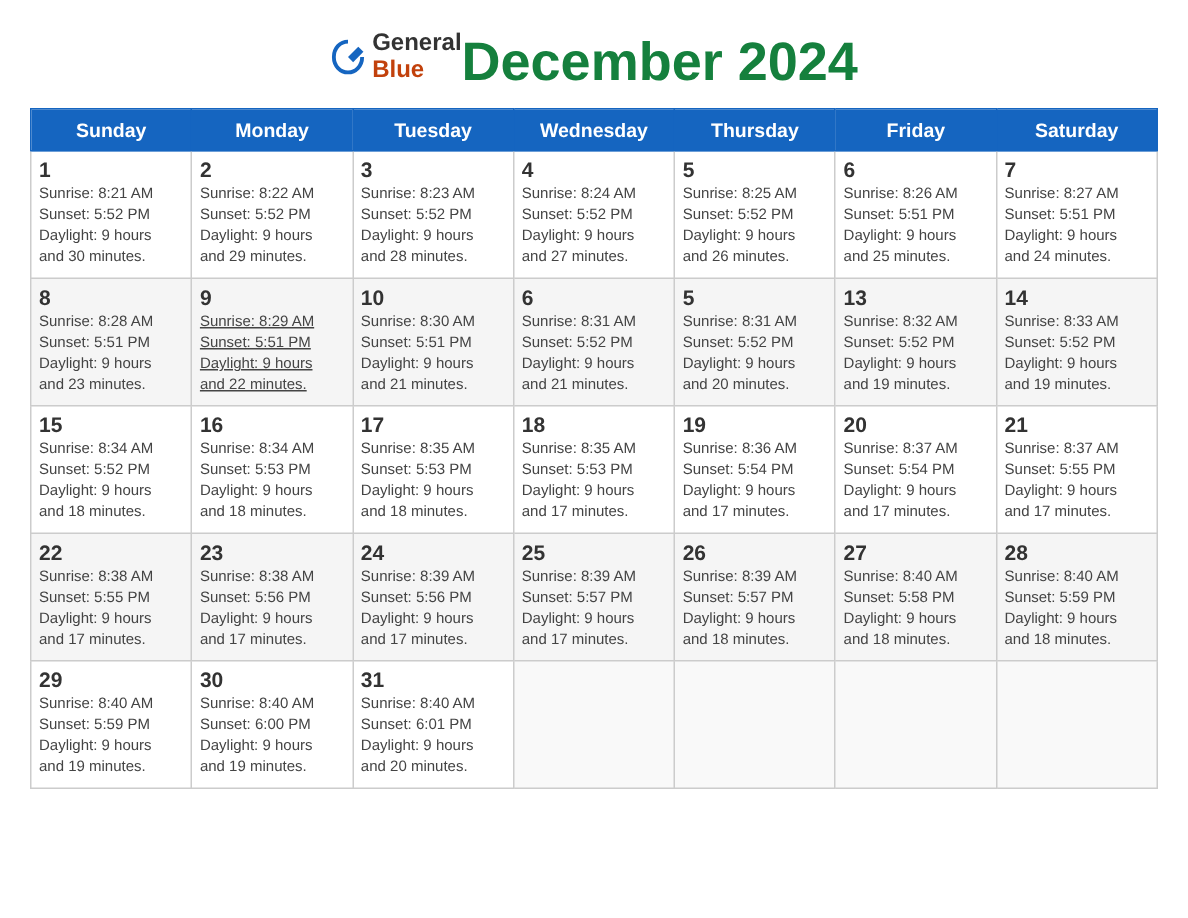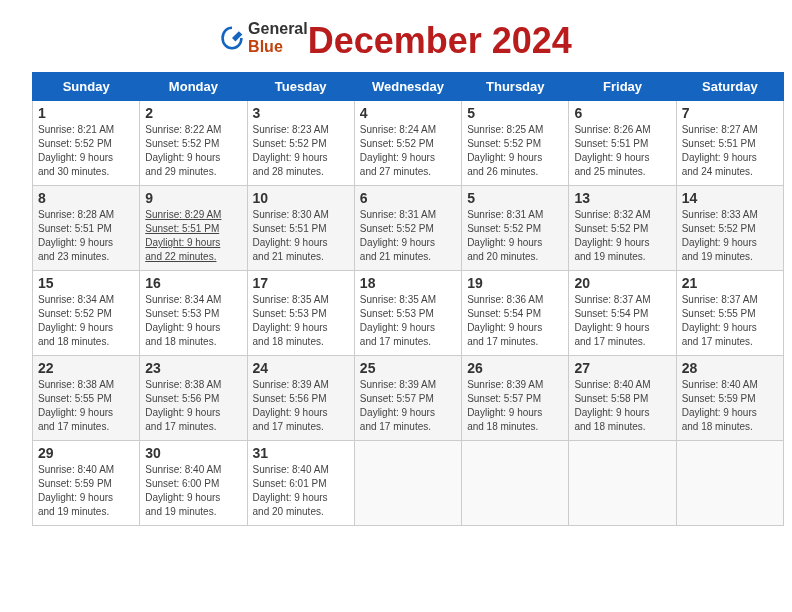--- a/index.html
+++ b/index.html
@@ -24,31 +24,30 @@
     .logo-icon {
       width: 24px;
       height: 24px;
     }
     .title-area {
       text-align: right;
     }
     .month-title {
       font-size: 36px;
       font-weight: bold;
-      color: #b91c1c;
+      color: #15803d;
     }
     .location-title {
       font-size: 15px;
       color: #333;
     }
     table {
       width: 100%;
       border-collapse: collapse;
       table-layout: fixed;
-      margin-left: 12px;
     }
     thead tr {
       background-color: #1565c0;
       color: #fff;
     }
     thead th {
       padding: 6px 4px;
       font-size: 13px;
       font-weight: bold;
       text-align: center;

